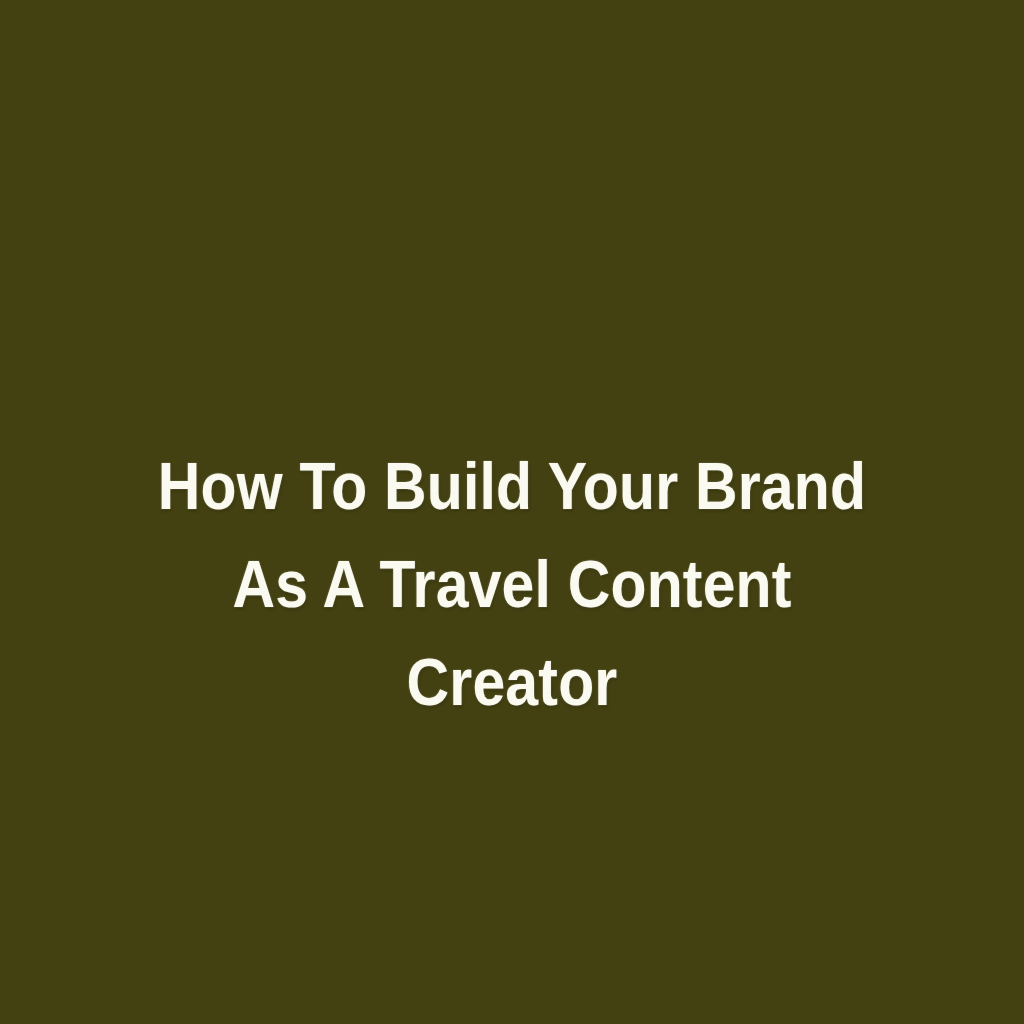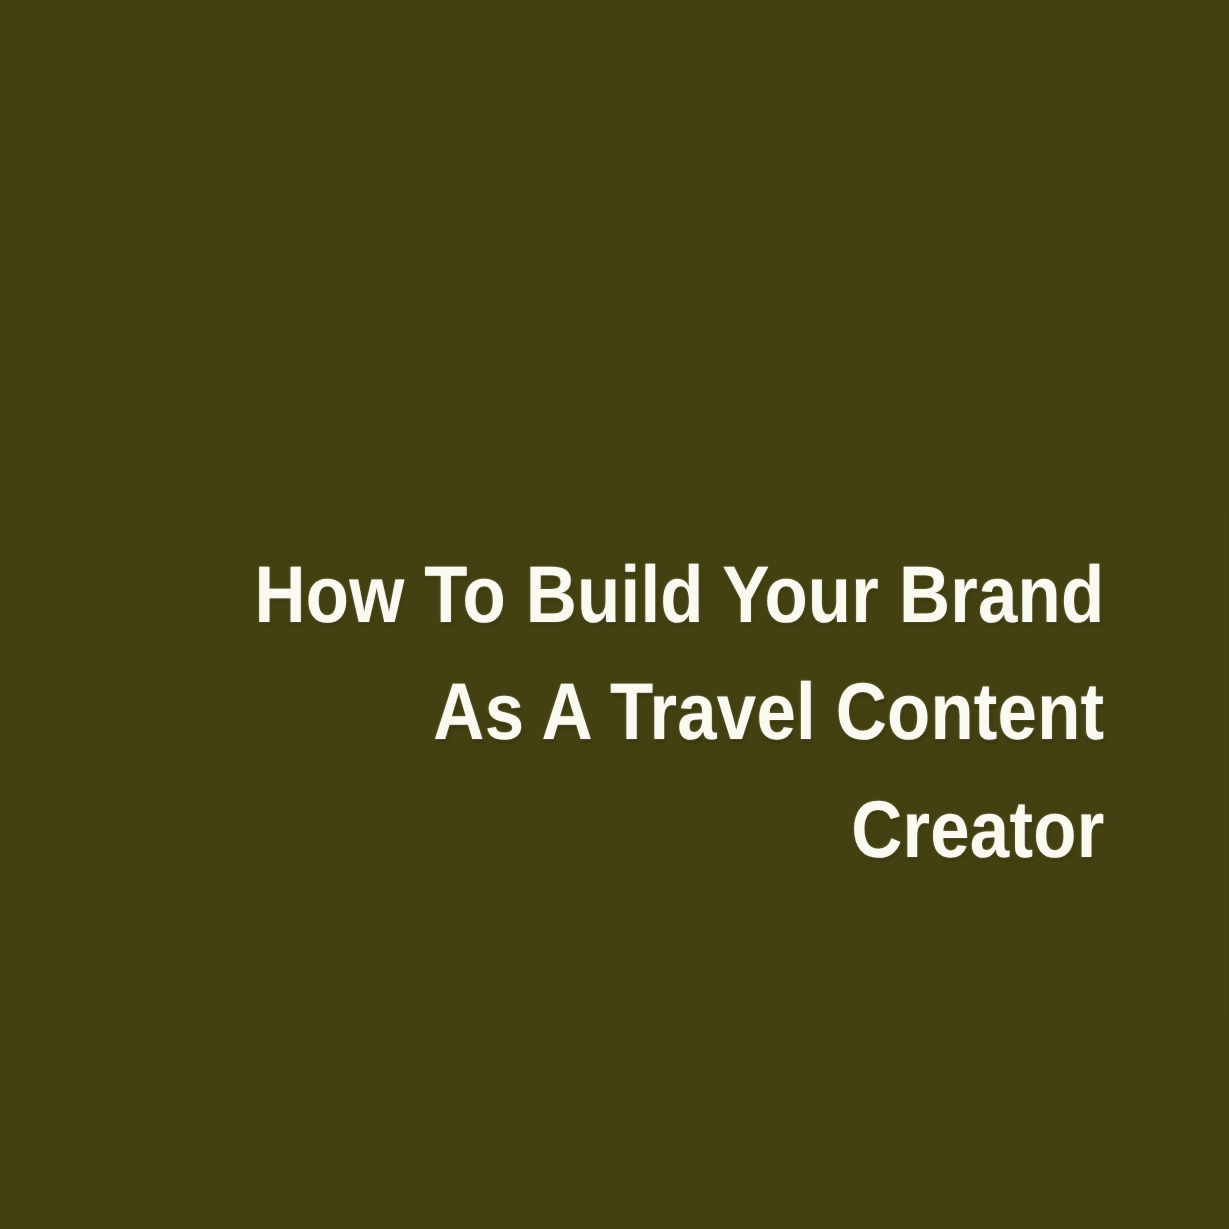--- a/index.html
+++ b/index.html
@@ -23,25 +23,25 @@
     height: 1024px;
     background-color: #434011;
     overflow: hidden;
   }
 
   
   .headline-block {
     position: absolute;
     left: 0;
     right: 0;
-    top: 422px;
+    top: 412px;
     width: 1024px;
     padding: 0 48px;
     box-sizing: border-box;
-    text-align: right;
+    text-align: center;
   }
 
   .headline {
     margin: 0;
     color: #FAFAF0;
     font-family: "Liberation Sans Narrow", "Liberation Sans", "DejaVu Sans Condensed", "DejaVu Sans", sans-serif;
     font-weight: 700;
     font-size: 67px;
     line-height: 49px;
     letter-spacing: 0.2px;

